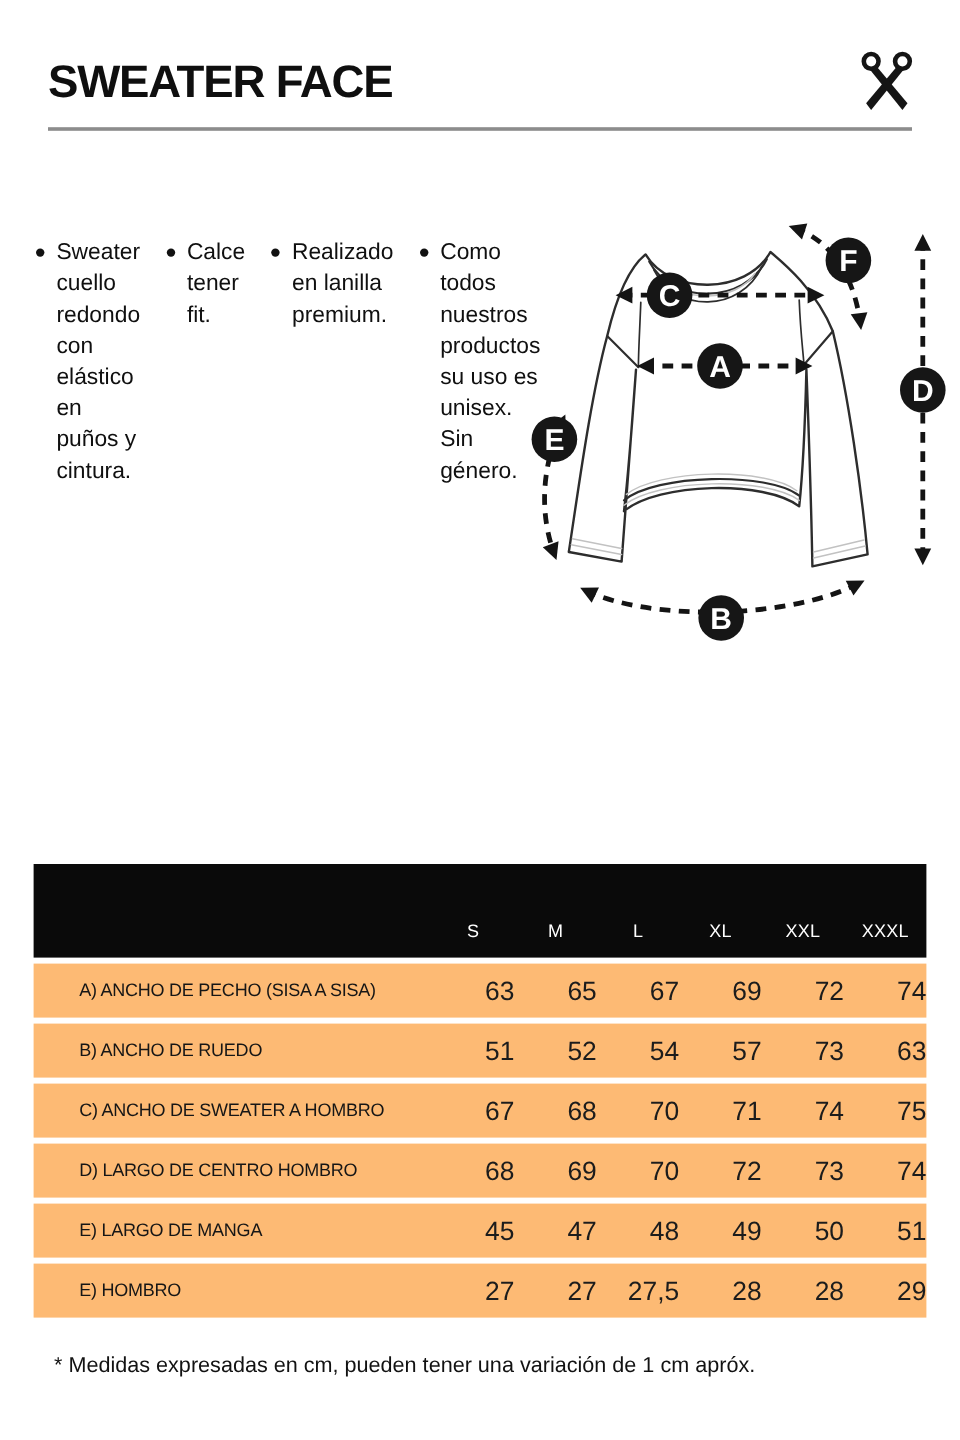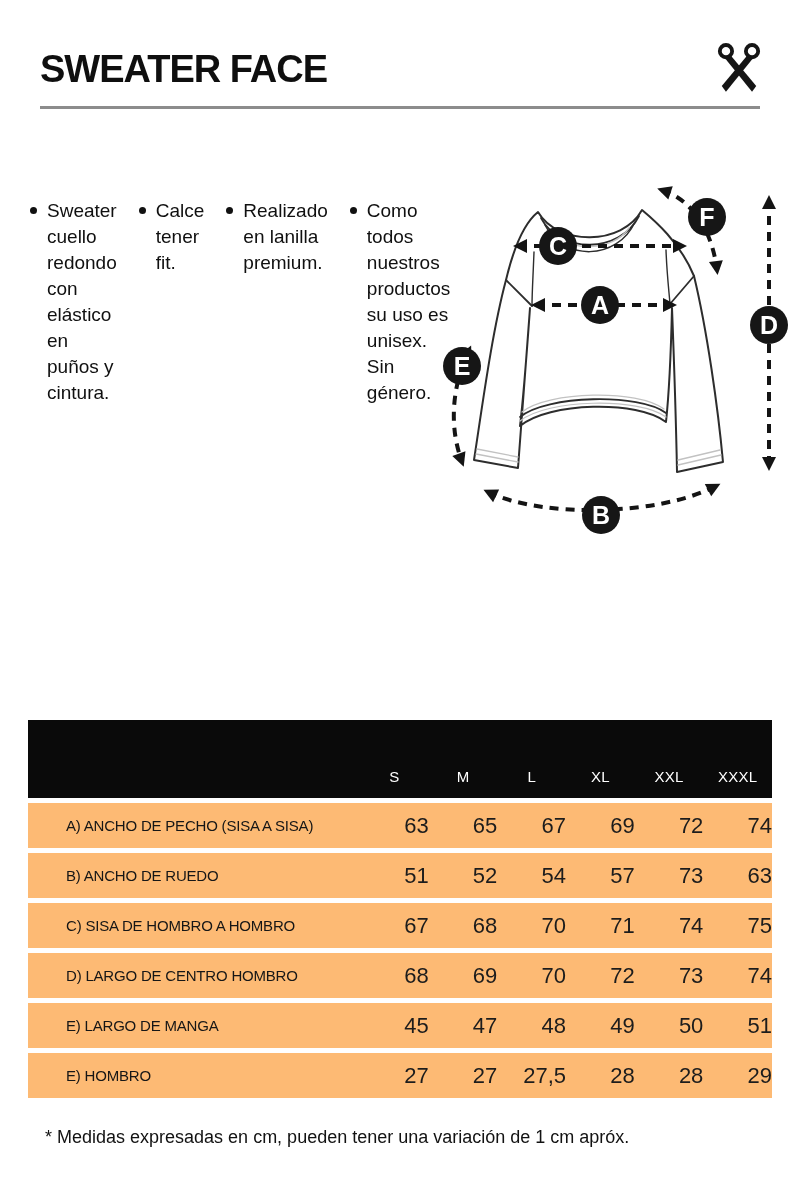--- a/index.html
+++ b/index.html
@@ -195,21 +195,21 @@
       <div class="row-label">B) ANCHO DE RUEDO</div>
       <div class="cell">51</div>
       <div class="cell">52</div>
       <div class="cell">54</div>
       <div class="cell">57</div>
       <div class="cell">73</div>
       <div class="cell">63</div>
     </div>
 
     <div class="t-row">
-      <div class="row-label">C) SISA DE HOMBRO A HOMBRO</div>
+      <div class="row-label">C) ANCHO DE SWEATER A HOMBRO</div>
       <div class="cell">67</div>
       <div class="cell">68</div>
       <div class="cell">70</div>
       <div class="cell">71</div>
       <div class="cell">74</div>
       <div class="cell">75</div>
     </div>
 
     <div class="t-row">
       <div class="row-label">D) LARGO DE CENTRO HOMBRO</div>

